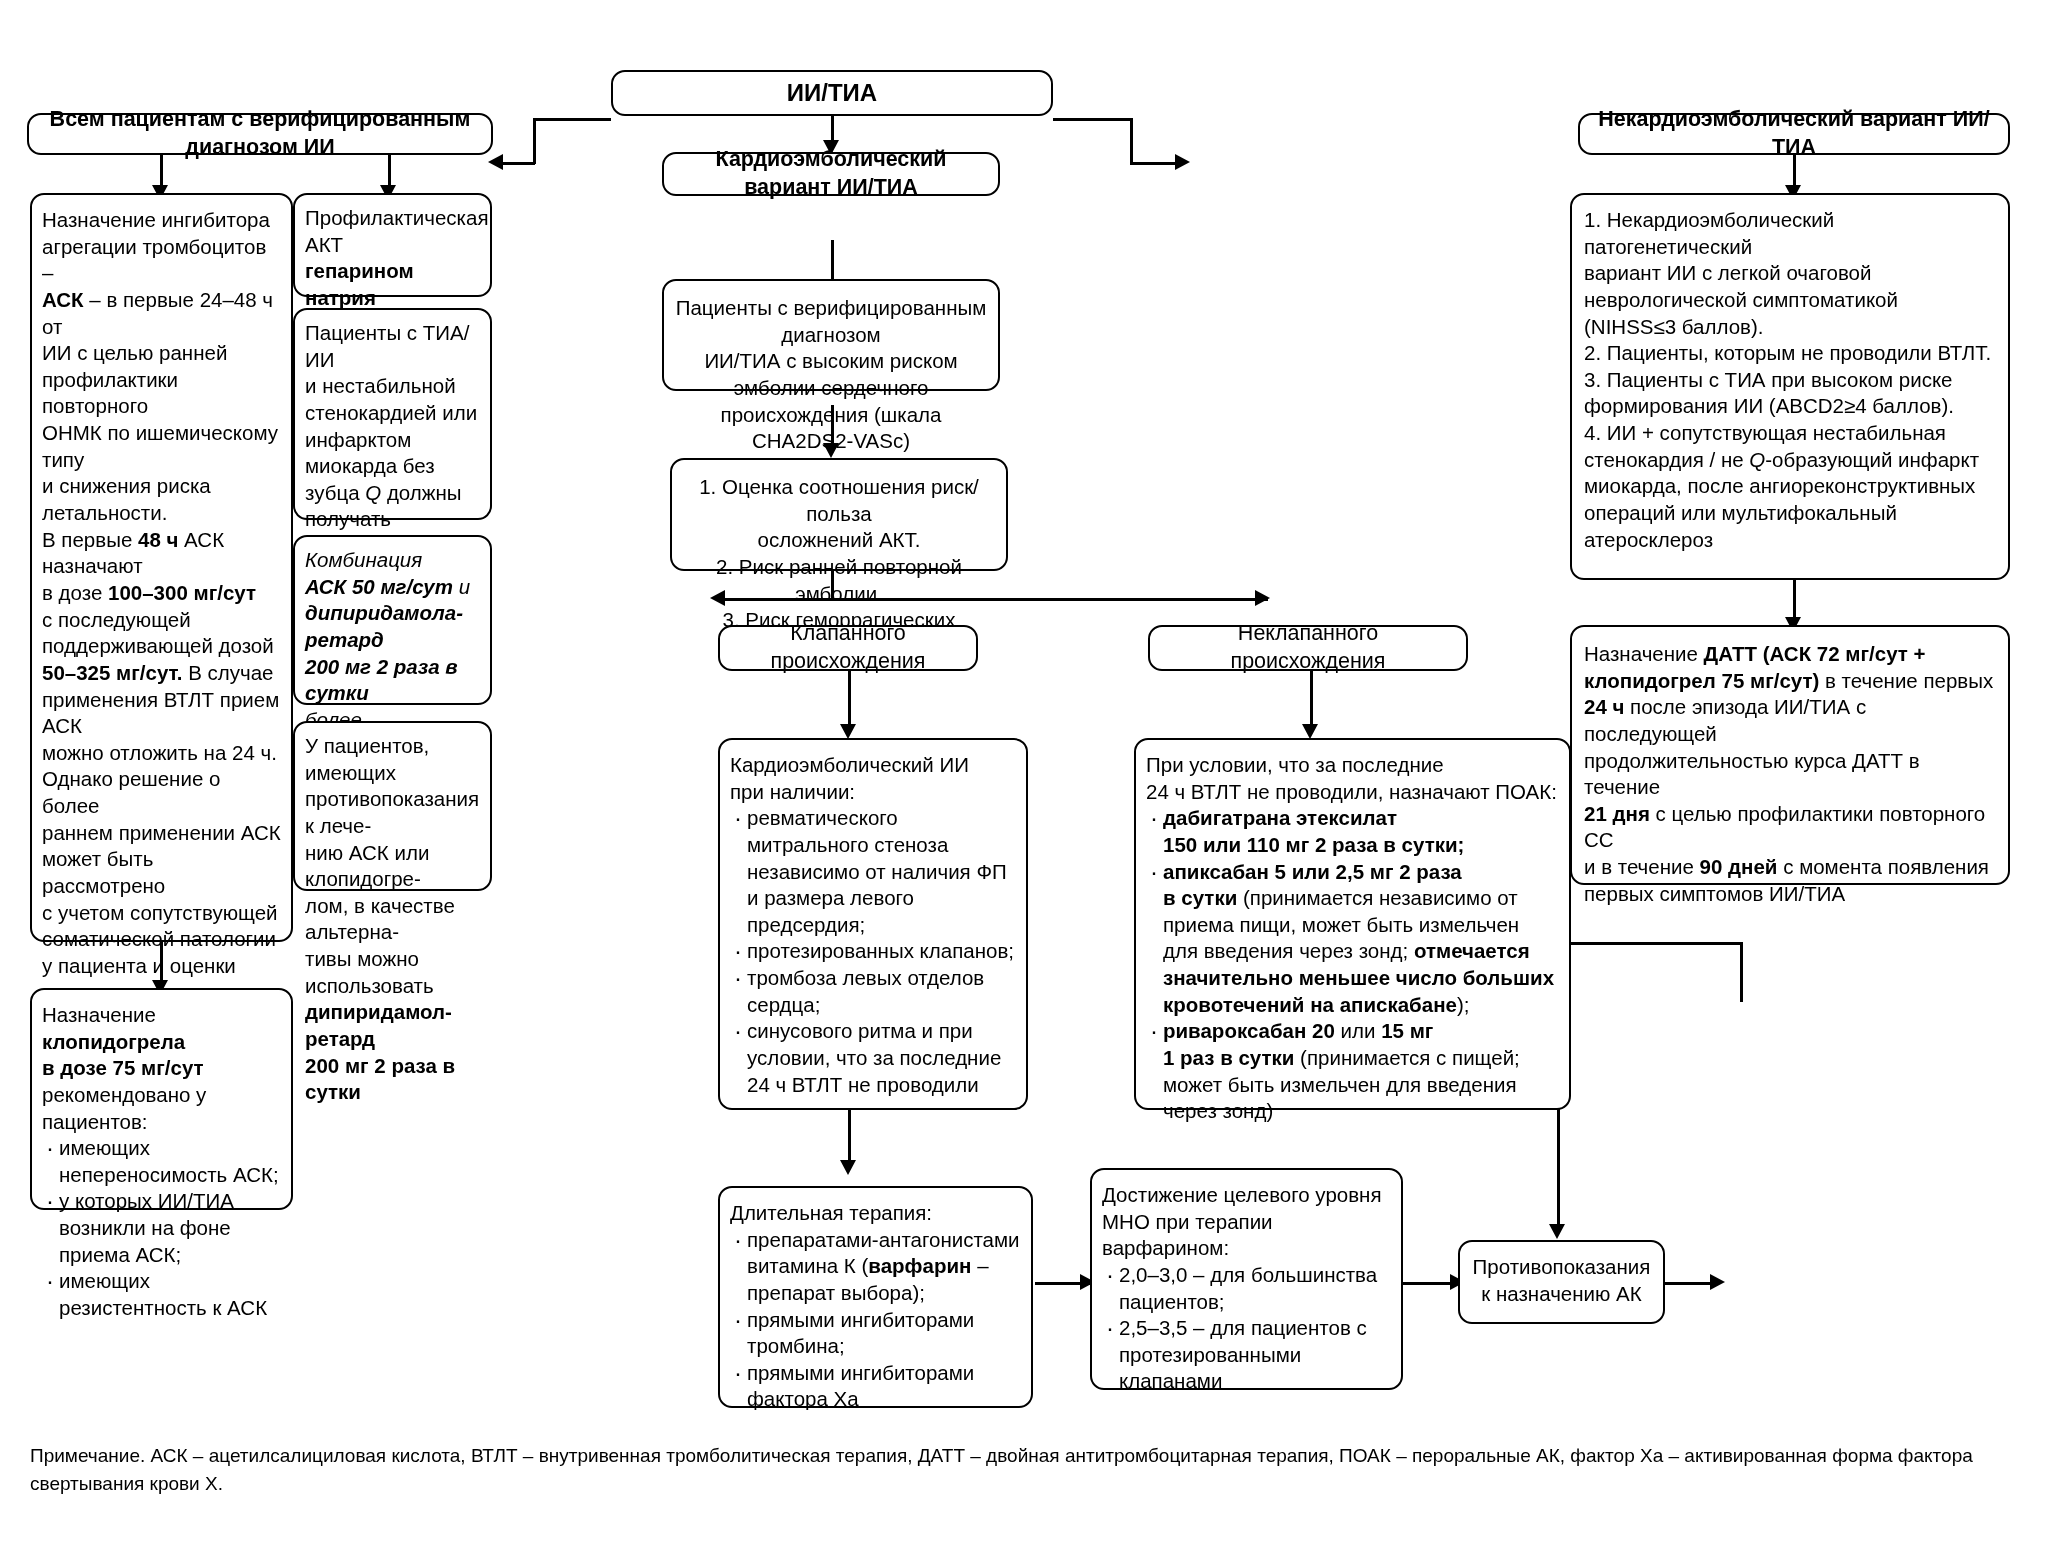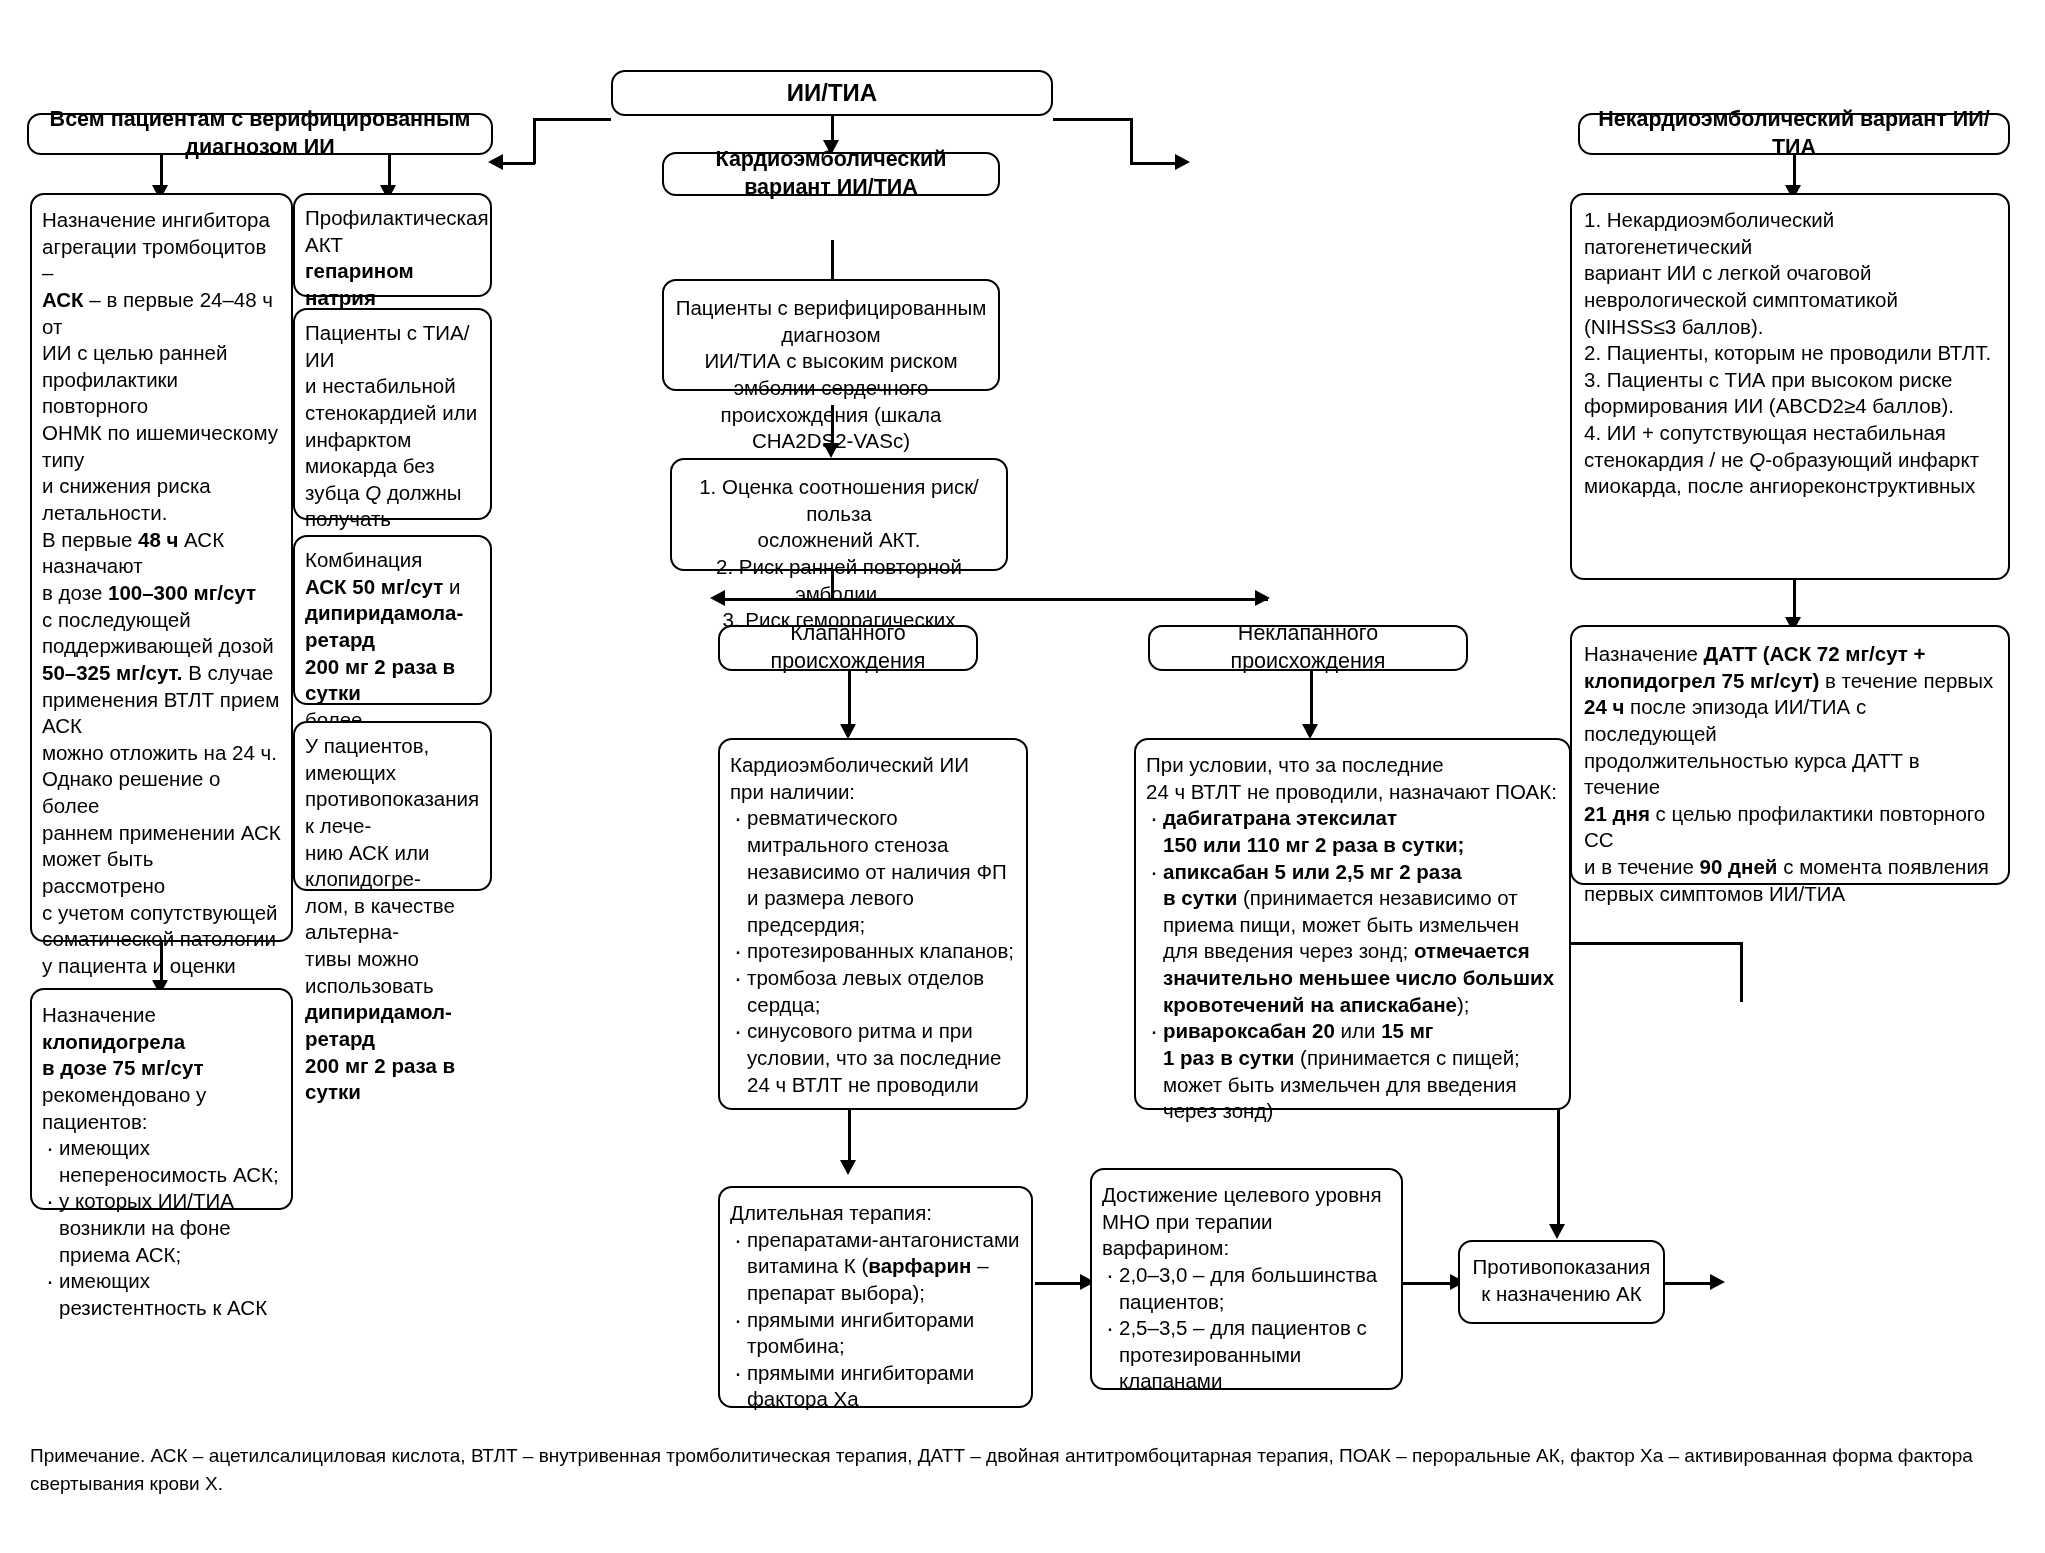--- a/index.html
+++ b/index.html
@@ -233,21 +233,21 @@
     <span class="ln">и нестабильной</span>
     <span class="ln">стенокардией или</span>
     <span class="ln">инфарктом миокарда без</span>
     <span class="ln">зубца <i>Q</i> должны</span>
     <span class="ln">получать комбинацию</span>
     <span class="ln"><b>клопидогрела</b></span>
     <span class="ln"><b>75 мг/сут</b> и <b>АСК</b></span>
     <span class="ln"><b>75 мг/сут</b> (до 12 мес)</span>
   </div>
 
-  <div class="box" style="left:293px;top:535px;width:199px;height:170px;padding:10px 10px;">
+  <div class="box" style="left:293px;top:535px;width:199px;height:170px;padding:10px 10px;font-style:italic;">
     <span class="ln">Комбинация</span>
     <span class="ln"><b>АСК 50 мг/сут</b> и</span>
     <span class="ln"><b>дипиридамола-ретард</b></span>
     <span class="ln"><b>200 мг 2 раза в сутки</b></span>
     <span class="ln">более эффективна, чем</span>
     <span class="ln">АСК, для уменьшения</span>
     <span class="ln">риска рецидива инсульта</span>
   </div>
 
   <div class="box" style="left:293px;top:721px;width:199px;height:170px;padding:10px 10px;">
@@ -324,20 +324,21 @@
     <span class="ln">1. Некардиоэмболический патогенетический</span>
     <span class="ln">вариант ИИ с легкой очаговой</span>
     <span class="ln">неврологической симптоматикой</span>
     <span class="ln">(NIHSS≤3 баллов).</span>
     <span class="ln">2. Пациенты, которым не проводили ВТЛТ.</span>
     <span class="ln">3. Пациенты с ТИА при высоком риске</span>
     <span class="ln">формирования ИИ (ABCD2≥4 баллов).</span>
     <span class="ln">4. ИИ + сопутствующая нестабильная</span>
     <span class="ln">стенокардия / не <i>Q</i>-образующий инфаркт</span>
     <span class="ln">миокарда, после ангиореконструктивных</span>
+    <span class="ln">операций или мультифокальный атеросклероз</span>
   </div>
 
   <div class="box" style="left:1570px;top:625px;width:440px;height:260px;padding:14px 12px;">
     <span class="ln">Назначение <b>ДАТТ (АСК 72 мг/сут +</b></span>
     <span class="ln"><b>клопидогрел 75 мг/сут)</b> в течение первых</span>
     <span class="ln"><b>24 ч</b> после эпизода ИИ/ТИА с последующей</span>
     <span class="ln">продолжительностью курса ДАТТ в течение</span>
     <span class="ln"><b>21 дня</b> с целью профилактики повторного СС</span>
     <span class="ln">и в течение <b>90 дней</b> с момента появления</span>
     <span class="ln">первых симптомов ИИ/ТИА</span>

